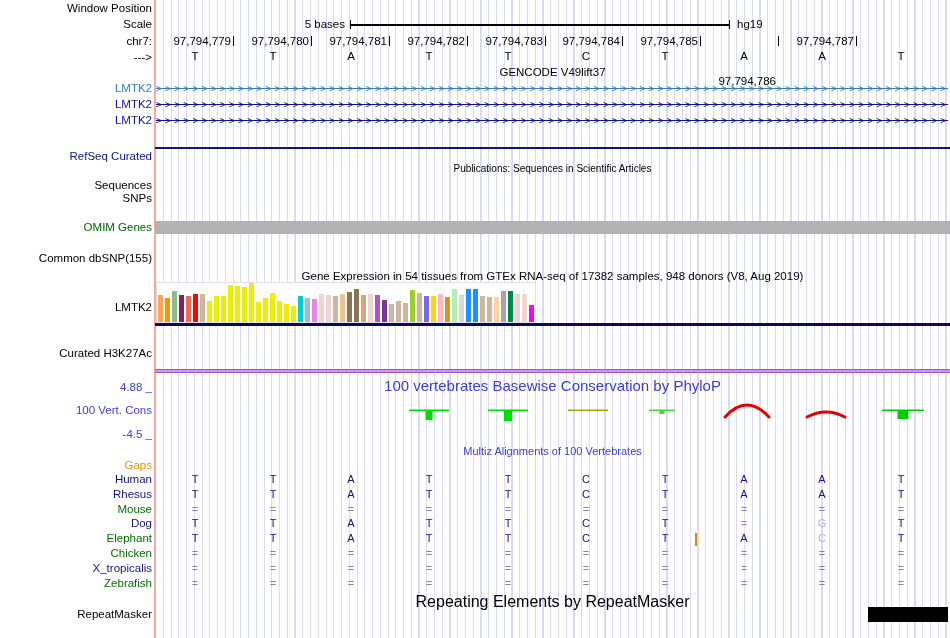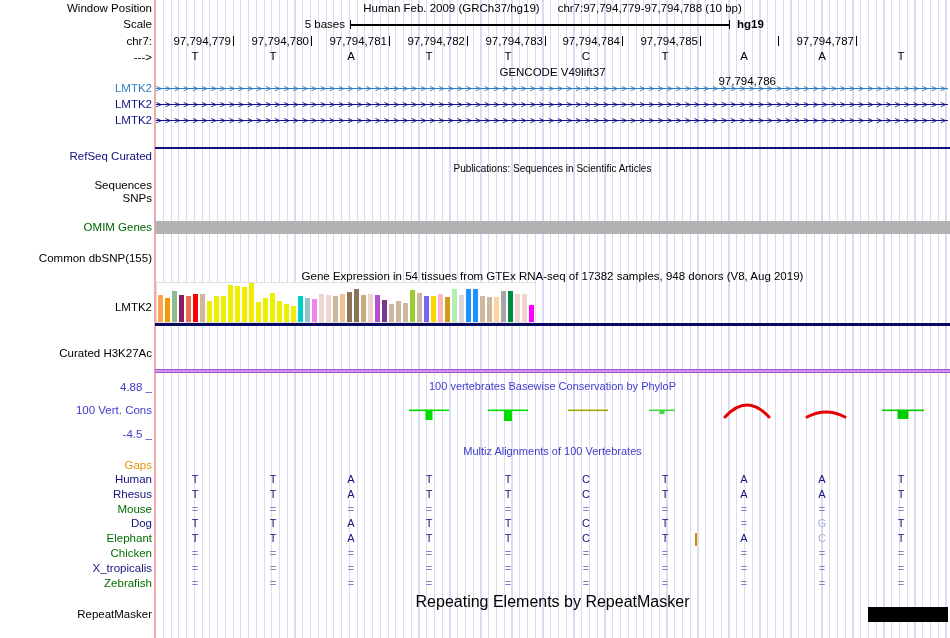--- a/index.html
+++ b/index.html
@@ -19,21 +19,21 @@
   .c-navy{color:#10107e;}
   .c-blue{color:#3d3dcc;}
   .c-green{color:#006400;}
   .c-orange{color:#e09600;}
   .title-row{position:absolute;left:155px;top:2px;width:795px;text-align:center;font-size:11.5px;white-space:nowrap;}
   .title-row span{margin:0 9px;}
   .scale-text{position:absolute;right:605px;top:18px;font-size:11.5px;white-space:nowrap;}
   .scale-line{position:absolute;left:350px;top:20px;width:378px;height:9px;
     border-left:1px solid #000;border-right:1px solid #000;}
   .scale-line i{position:absolute;left:0;right:0;top:4px;height:1.5px;background:#000;}
-  .hg19{position:absolute;left:737px;top:18px;font-size:11.5px;font-weight:bold;}
+  .hg19{position:absolute;left:737px;top:18px;font-size:11.5px;}
   .tick{position:absolute;width:1px;height:10px;background:#000;top:36px;}
   .rnum{position:absolute;top:35px;font-size:11.5px;white-space:nowrap;transform:translateX(-100%);}
   .baseletter{position:absolute;top:50px;font-size:11.5px;transform:translateX(-50%);}
   .tx{position:absolute;left:156px;width:792px;height:11px;overflow:hidden;white-space:nowrap;}
   .tx .chev{font-size:10px;letter-spacing:3.1px;line-height:11px;display:block;font-family:"DejaVu Sans Mono",monospace;}
   .tx .line{position:absolute;left:0;right:0;top:5px;height:1.4px;}
   .hline{position:absolute;left:155px;width:795px;}
   .omim-bar{position:absolute;left:155px;width:795px;top:221px;height:13px;background:#b2b2b2;}
   .gtex-box{position:absolute;left:156px;top:282px;width:380px;height:41px;background:#fff;border:1px solid #e0e0e0;box-sizing:border-box;}
   .gtex-bar{position:absolute;bottom:0;width:5px;}
@@ -47,23 +47,20 @@
   .black-box{position:absolute;left:868px;top:607px;width:80px;height:15px;background:#000;}
   svg{position:absolute;overflow:visible;}
 </style>
 </head>
 <body>
 
 <div class="screen">
   <div class="guides"></div>
   <div class="left-border"></div>
 
-  <div class="title-row">
-    <span>Human Feb. 2009 (GRCh37/hg19)</span><span>chr7:97,794,779-97,794,788 (10 bp)</span>
-  </div>
   <div class="lab" style="top:2px">Window Position</div>
 
   <div class="lab" style="top:18px">Scale</div>
   <div class="scale-text">5 bases</div>
   <div class="scale-line">
       <i></i>
     </div>
   <div class="hg19">hg19</div>
 
   <div class="lab" style="top:35px">chr7:</div>
@@ -190,21 +187,21 @@
       <div class="gtex-bar" style="left: 358px; height: 28px; background: rgb(238, 213, 210);"></div>
       <div class="gtex-bar" style="left: 365px; height: 28px; background: rgb(238, 213, 210);"></div>
       <div class="gtex-bar" style="left: 372px; height: 17px; background: rgb(255, 0, 255);"></div>
     </div>
   <div class="gtex-base"></div>
 
   <div class="lab" style="top:347px">Curated H3K27Ac</div>
   <div class="h3k-line"></div>
 
   <div class="lab c-blue" style="top:381px">4.88 _</div>
-  <div class="ctitle c-blue" style="top:380px;font-size:11px">100 vertebrates Basewise Conservation by PhyloP</div>
+  <div class="ctitle c-blue" style="top:380px;font-size:15px">100 vertebrates Basewise Conservation by PhyloP</div>
   <div class="lab c-blue" style="top:404px">100 Vert. Cons</div>
   <svg id="phylop" width="795" height="30" style="left:155px;top:395px">
       <rect x="254" y="14.5" width="40" height="1.6" fill="#00dd00"></rect>
       <rect x="270.5" y="15" width="7" height="10" fill="#00dd00"></rect>
       <rect x="333" y="14.5" width="40" height="1.6" fill="#00dd00"></rect>
       <rect x="349" y="15" width="8" height="11" fill="#00dd00"></rect>
       <rect x="413" y="14.5" width="40" height="1.6" fill="#a6a600"></rect>
       <rect x="494" y="14.5" width="26" height="1.6" fill="#44d944"></rect>
       <rect x="504.5" y="15" width="5" height="4" fill="#44d944"></rect>
       <path d="M 570 22 Q 592 -2 614 22" stroke="#e60000" stroke-width="3" fill="none" stroke-linecap="round"></path>

